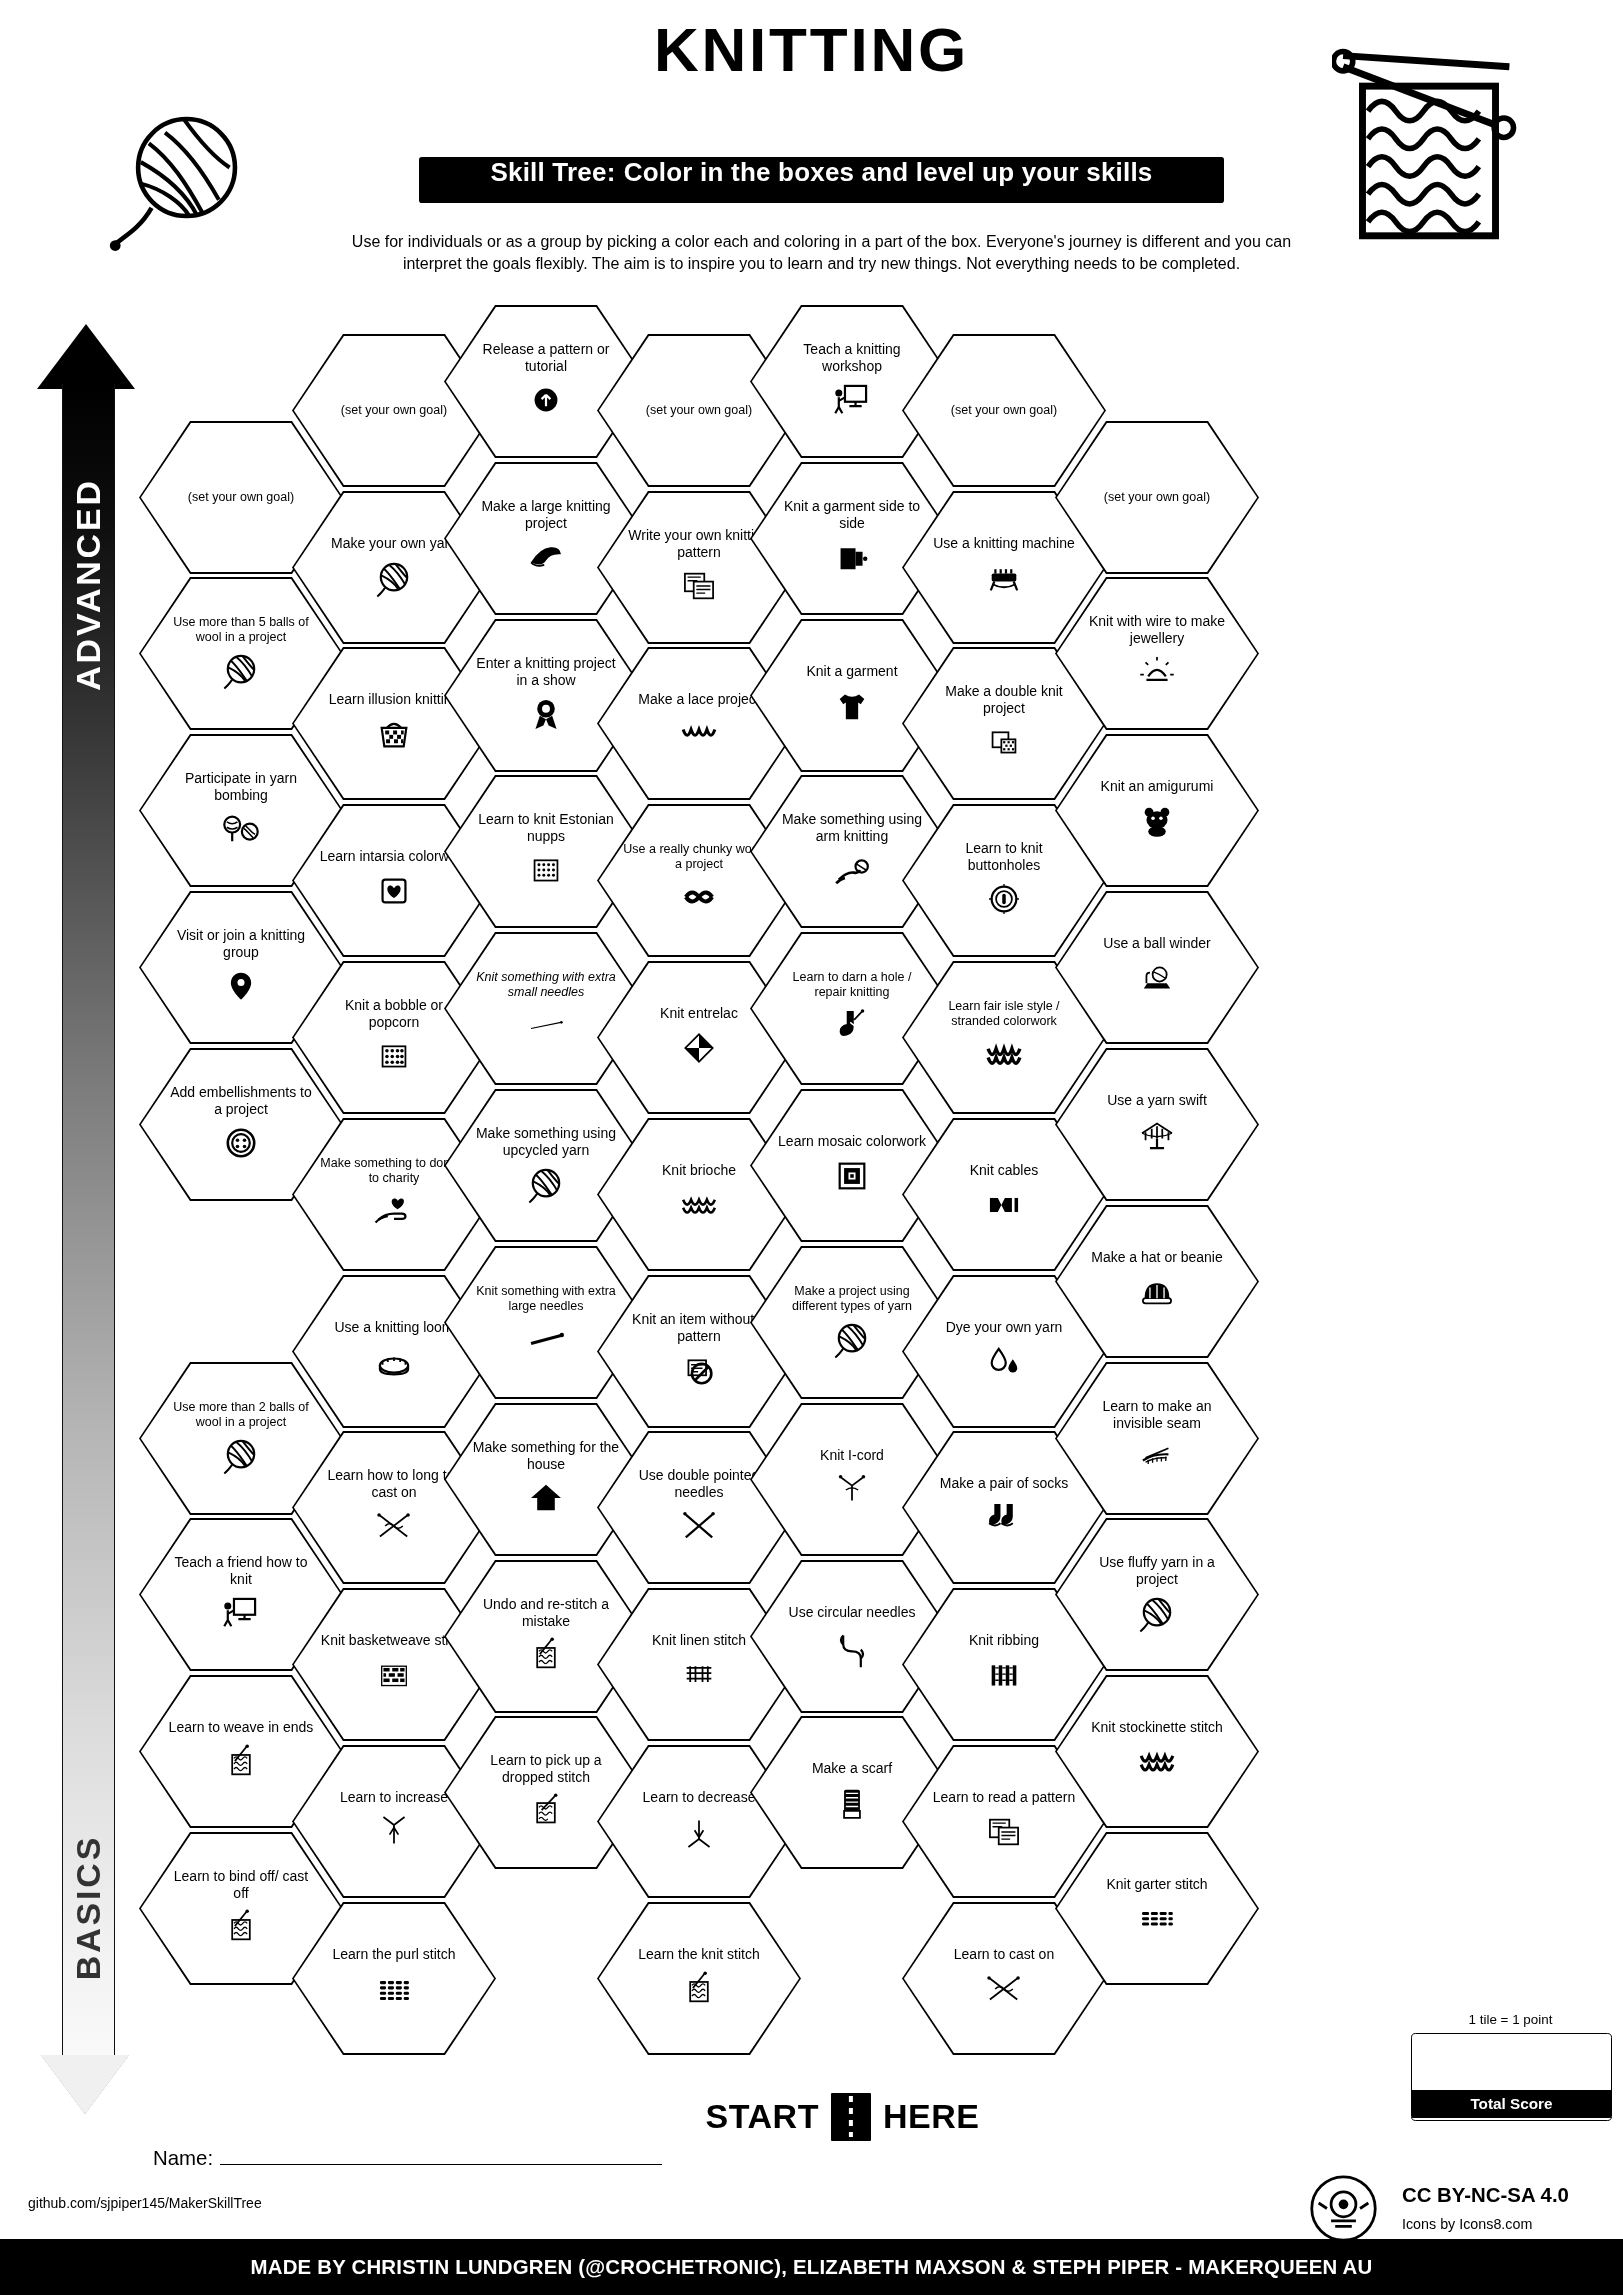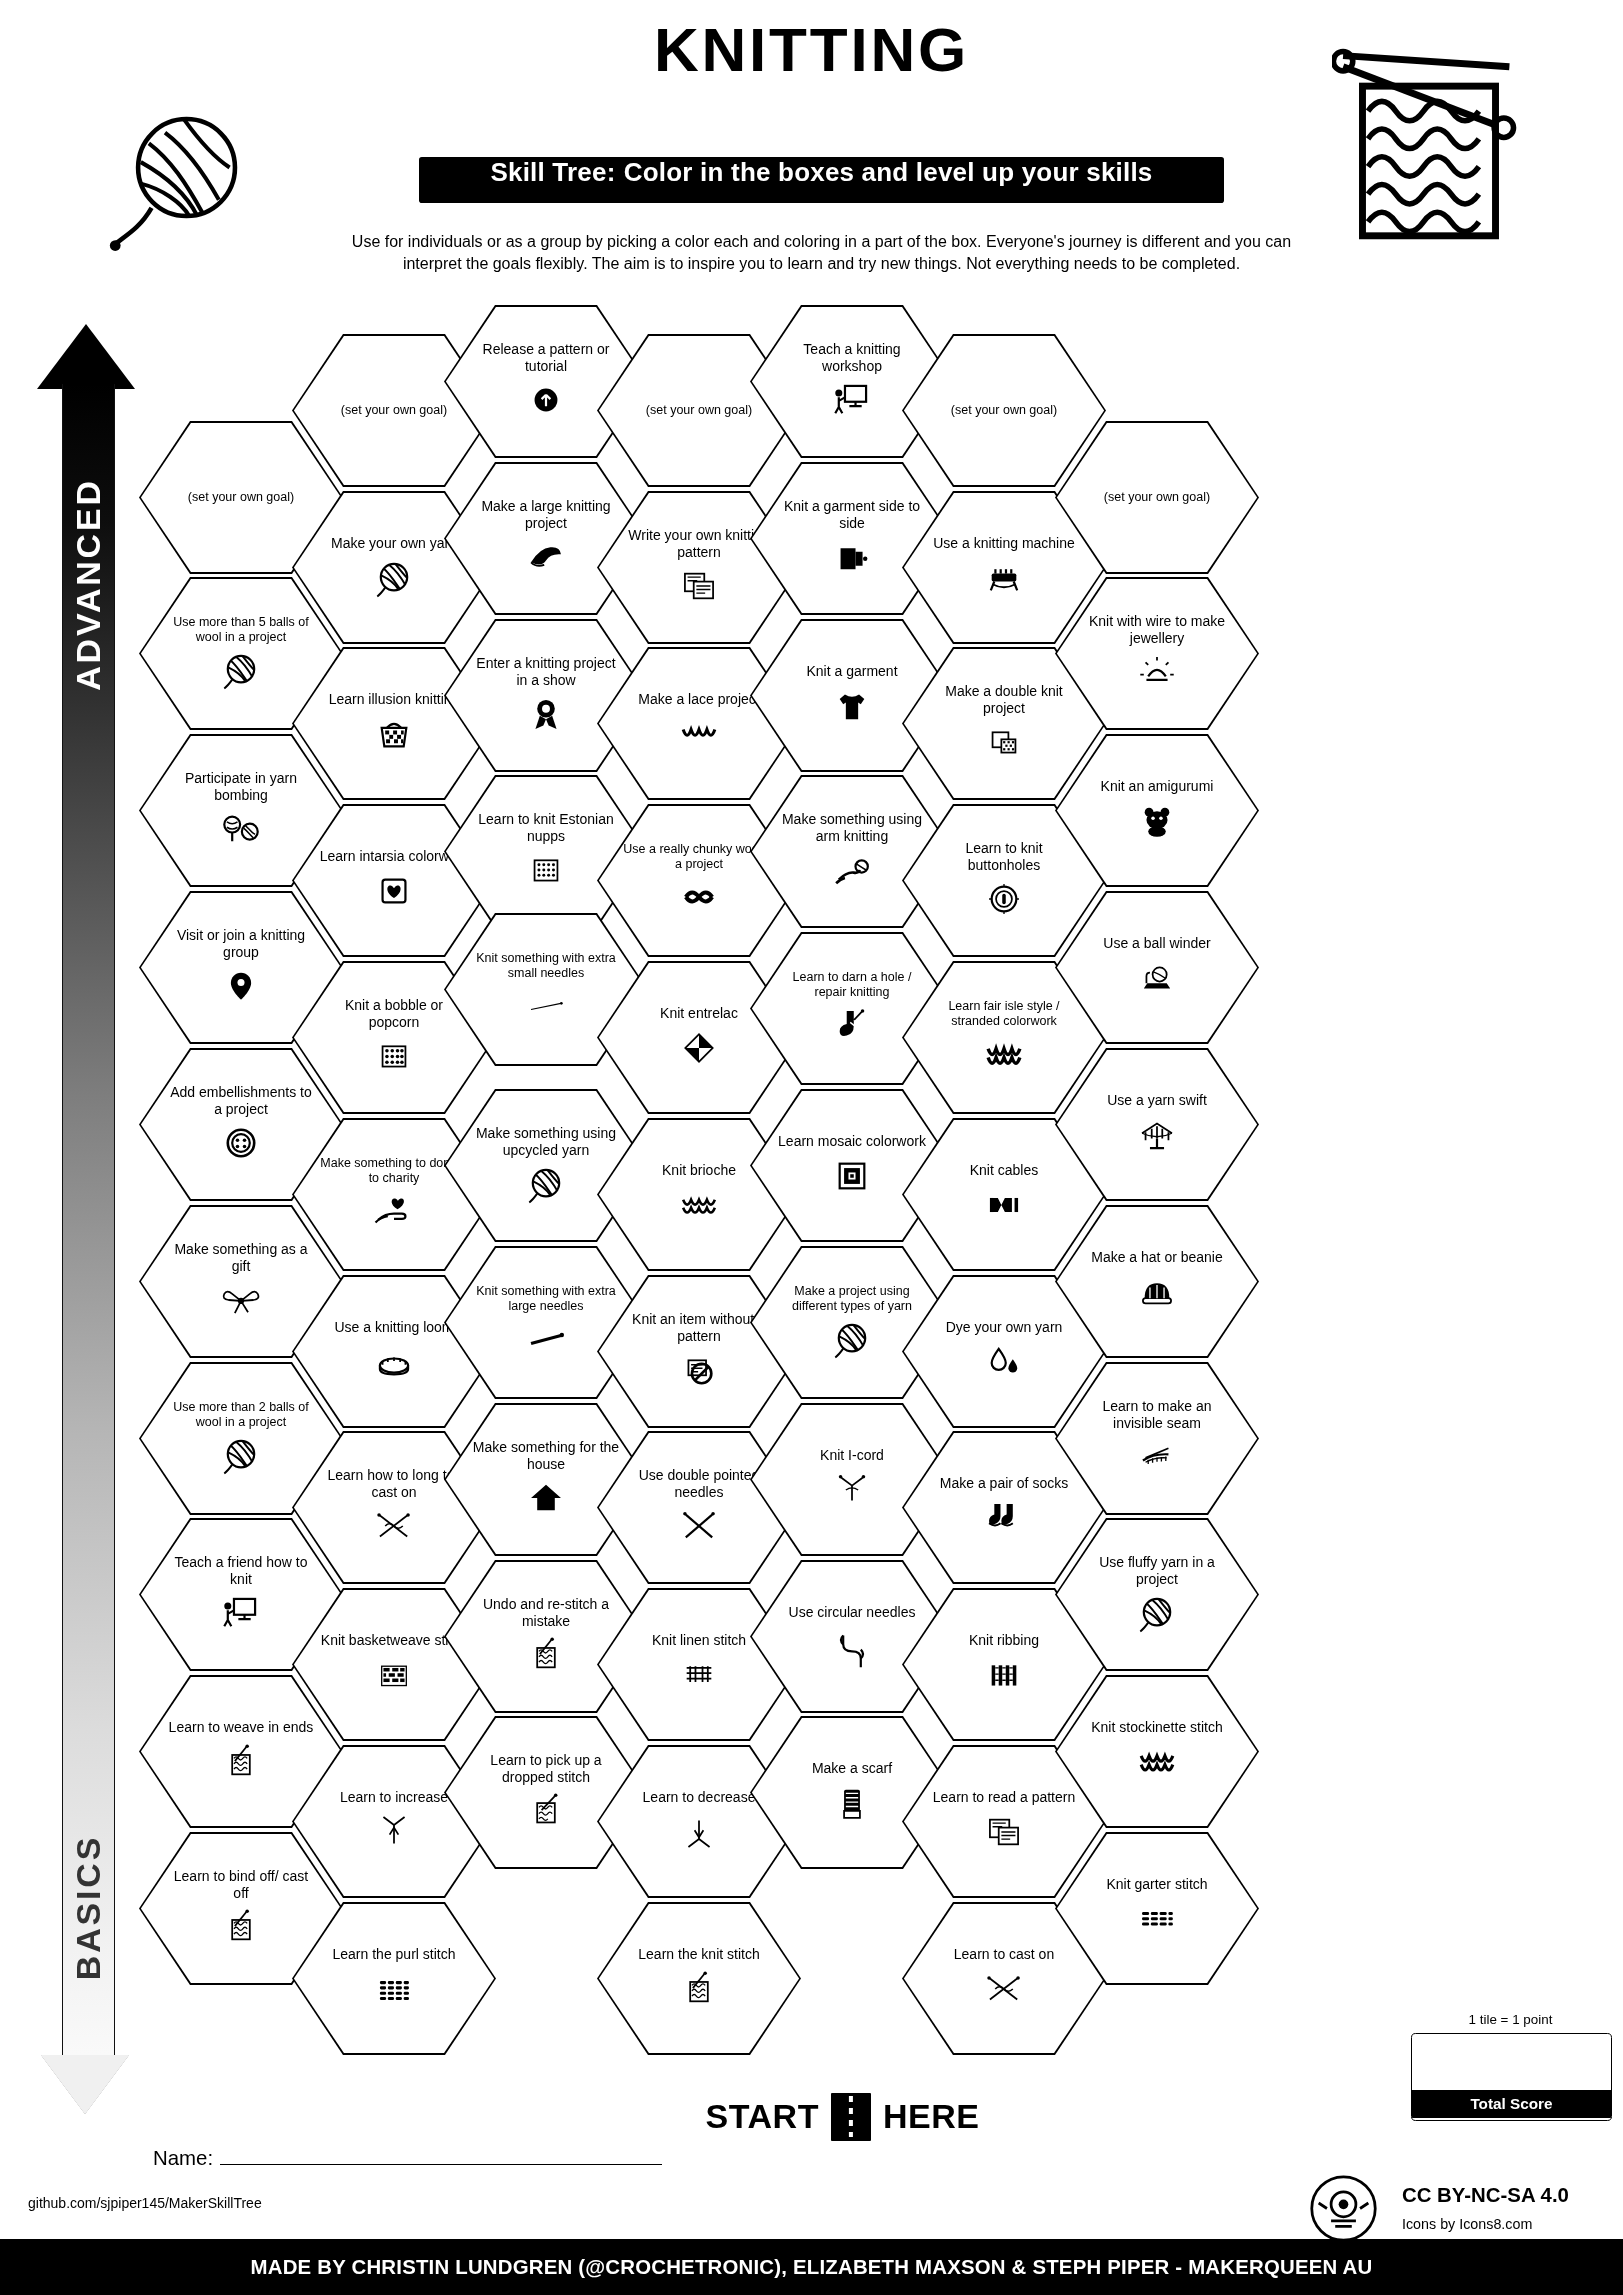--- a/index.html
+++ b/index.html
@@ -230,33 +230,20 @@
         <div class="inner">
           <div class="lbl">Add embellishments to a project</div>
           <div class="ic">
             <svg viewBox="0 0 100 100" width="44" height="44">
               <circle cx="50" cy="50" r="30" fill="none" stroke="#000" stroke-width="6"></circle>
               <circle cx="50" cy="50" r="20" fill="none" stroke="#000" stroke-width="5"></circle>
               <circle cx="42" cy="44" r="4" fill="#000"></circle>
               <circle cx="58" cy="44" r="4" fill="#000"></circle>
               <circle cx="42" cy="58" r="4" fill="#000"></circle>
               <circle cx="58" cy="58" r="4" fill="#000"></circle>
-            </svg>
-          </div>
-        </div>
-      </div>
-      <div class="hex" style="left: 0px; top: 900px;">
-        <div class="inner">
-          <div class="lbl">Make something as a gift</div>
-          <div class="ic">
-            <svg viewBox="0 0 100 100" width="44" height="44">
-              <path d="M50 52 L30 36 q-12 -10 -18 0 q-6 12 10 14 z" fill="none" stroke="#000" stroke-width="4"></path>
-              <path d="M50 52 L70 36 q12 -10 18 0 q6 12 -10 14 z" fill="none" stroke="#000" stroke-width="4"></path>
-              <path d="M50 52 l-14 28 M50 52 l16 26" stroke="#000" stroke-width="4" fill="none"></path>
-              <circle cx="50" cy="52" r="7" fill="#000"></circle>
             </svg>
           </div>
         </div>
       </div>
       <div class="hex" style="left: 0px; top: 1057px;">
         <div class="inner">
           <div class="lbl small">Use more than 2 balls of wool in a project</div>
           <div class="ic">
             <svg viewBox="0 0 100 100" width="44" height="44">
               <circle cx="50" cy="48" r="30" fill="none" stroke="#000" stroke-width="5"></circle>
@@ -550,21 +537,21 @@
                 <circle cx="67" cy="50" r="3.4"></circle>
                 <circle cx="34" cy="62" r="3.4"></circle>
                 <circle cx="45" cy="62" r="3.4"></circle>
                 <circle cx="56" cy="62" r="3.4"></circle>
                 <circle cx="67" cy="62" r="3.4"></circle>
               </g>
             </svg>
           </div>
         </div>
       </div>
-      <div class="hex" style="left: 305px; top: 608px;">
+      <div class="hex" style="left: 305px; top: 627px; font-style: italic;">
         <div class="inner">
           <div class="lbl small">Knit something with extra small needles</div>
           <div class="ic">
             <svg viewBox="0 0 100 100" width="44" height="44">
               <line x1="16" y1="58" x2="84" y2="44" stroke="#000" stroke-width="2.6"></line>
               <circle cx="85" cy="44" r="3" fill="#000"></circle>
             </svg>
           </div>
         </div>
       </div>

